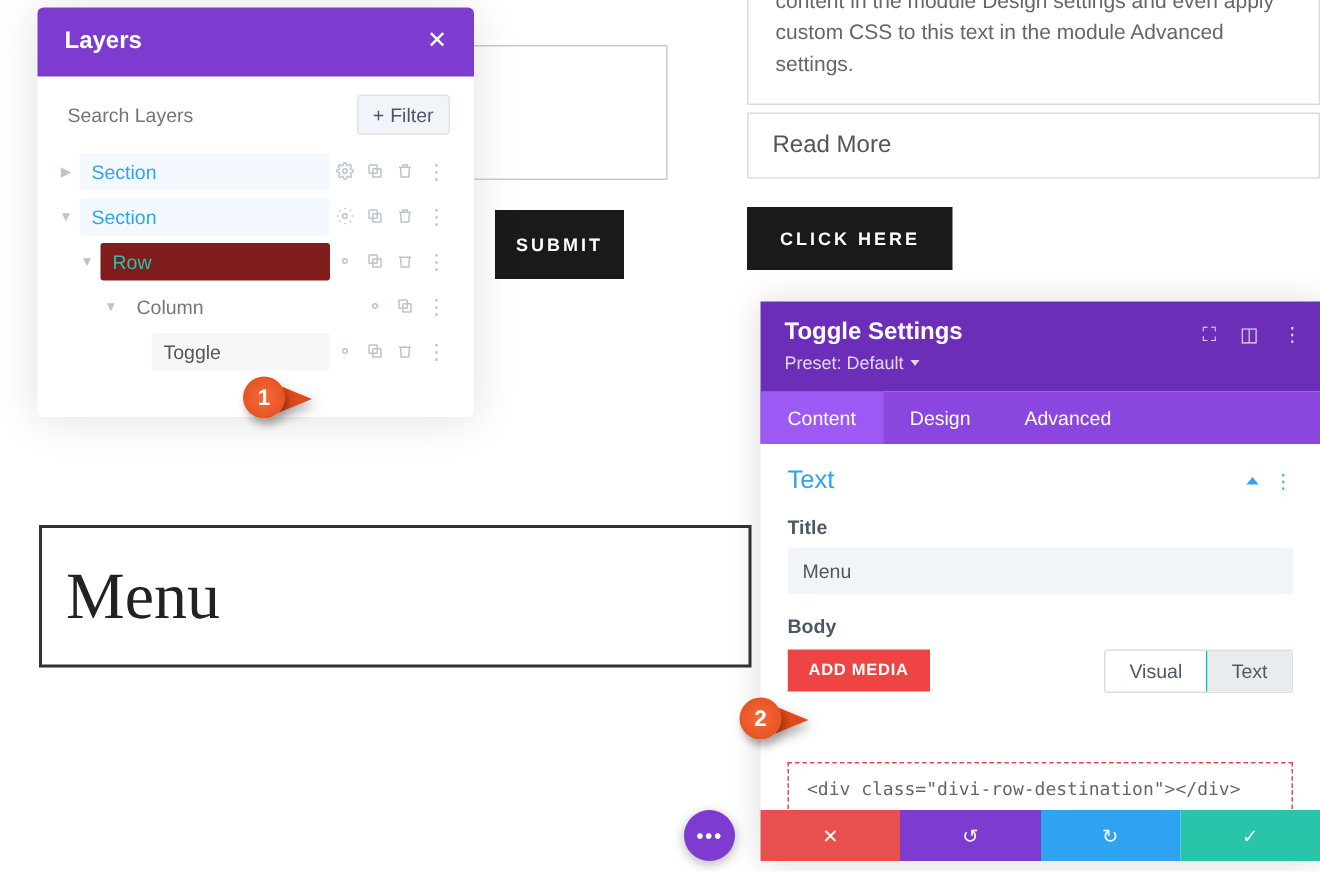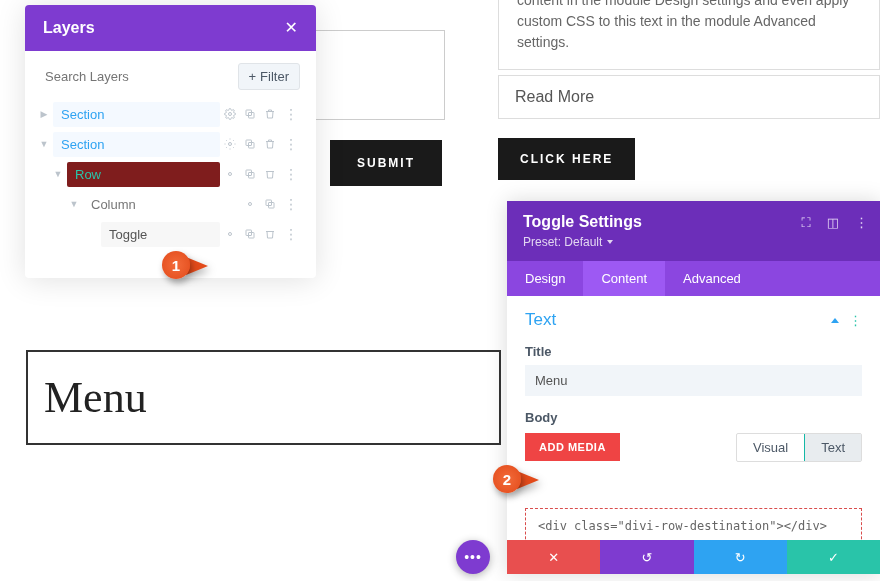--- a/index.html
+++ b/index.html
@@ -25,21 +25,21 @@
   .tree-label.toggle { color: #555; background:#f7f7f7; margin-right:4px;}
   .indent-1 { padding-left: 14px; }
   .indent-2 { padding-left: 30px; }
   .indent-3 { padding-left: 48px; }
   .tree-actions { display: flex; gap: 8px; color: #bcc4cc; align-items: center; }
   .tree-icon { width:12px; height:12px; display:inline-block; cursor:pointer; }
   .tree-dots { font-size:14px; line-height:1; }
 
   
   .page-textarea { position: absolute; left: 30px; top: 30px; width: 415px; height: 90px; border: 1px solid #ccc; background:#fff; resize: both; }
-  .submit-btn { position: absolute; left: 330px; top: 140px; background: #1a1a1a; color: #fff; border: none; padding: 16px 27px; font-size: 12px; letter-spacing: 2px; font-weight: 600; cursor:pointer; }
+  .submit-btn { position: absolute; left: 330px; top: 140px; background: #1a1a1a; color: #fff; border: none; padding: 16px 14px; font-size: 12px; letter-spacing: 2px; font-weight: 600; cursor:pointer; }
   .top-text-box { position: absolute; left: 498px; top: -10px; right: 0; padding: 0 18px 16px; border:1px solid #ddd; border-top:none; color:#666; font-size:14px; line-height:1.5; }
   .read-more { position: absolute; left: 498px; top: 75px; right: 0; border: 1px solid #ddd; padding: 12px 16px; font-size: 16px; color:#555; cursor:pointer; }
   .click-here { position: absolute; left: 498px; top: 138px; background: #1a1a1a; color: #fff; border: none; padding: 14px 22px; font-size: 12px; letter-spacing: 2px; font-weight: 600; cursor:pointer; }
 
   
   .menu-box { position: absolute; left: 26px; top: 350px; width: 475px; border: 2px solid #333; padding: 20px 16px; }
   .menu-handwriting { font-family: "Brush Script MT", cursive; font-size: 44px; color:#222; }
 
   
   .settings-panel { position: absolute; left: 507px; top: 201px; right: 0; bottom: 7px; background: #fff; box-shadow: 0 0 20px rgba(0,0,0,0.15); display:flex; flex-direction:column; }
@@ -207,22 +207,22 @@
   <div class="settings-header">
     <div class="settings-title">Toggle Settings</div>
     <div class="settings-preset">Preset: Default</div>
     <div class="settings-header-icons">
       <span>⛶</span>
       <span>◫</span>
       <span>⋮</span>
     </div>
   </div>
   <div class="settings-tabs">
+    <div class="settings-tab active">Content</div>
     <div class="settings-tab">Design</div>
-    <div class="settings-tab active">Content</div>
     <div class="settings-tab">Advanced</div>
   </div>
   <div class="settings-scroll">
     <div class="sec-head">
       <div class="sec-title">Text</div>
       <div class="sec-head-icons">
         <span class="caret-up"></span>
         <span style="color:#29c4a9">⋮</span>
       </div>
     </div>

